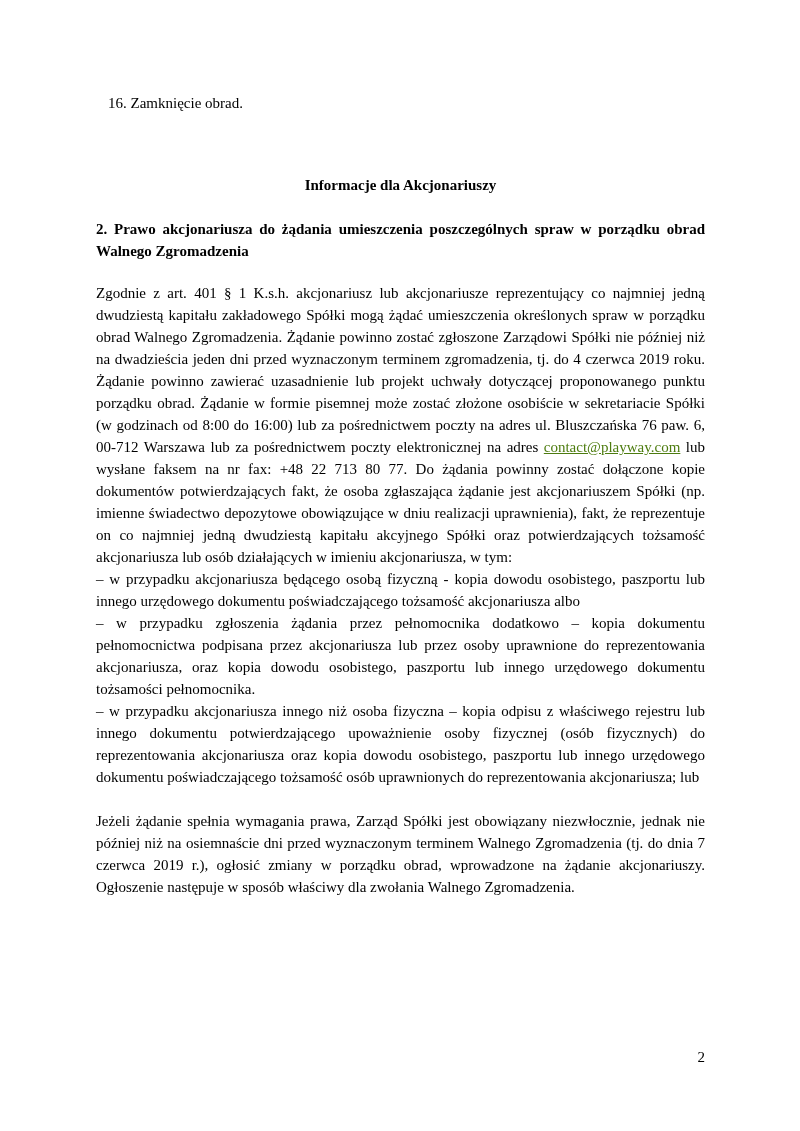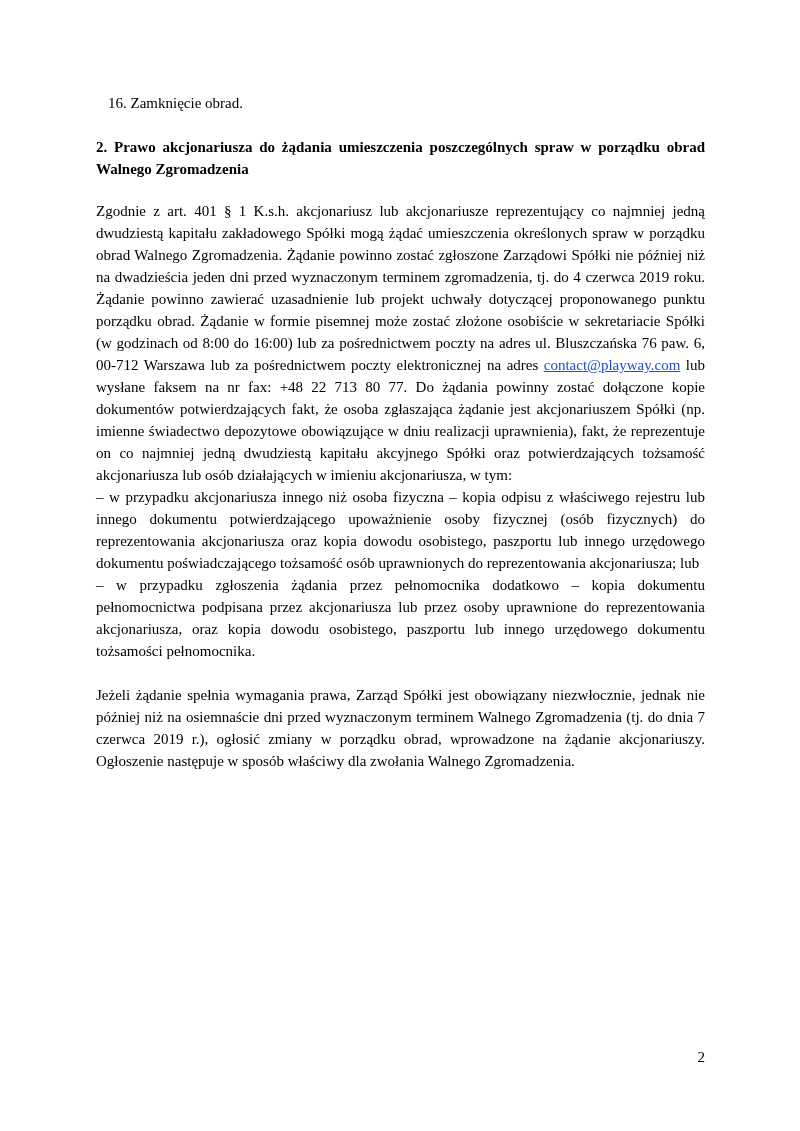--- a/index.html
+++ b/index.html
@@ -49,21 +49,21 @@
   .para-1 {
     margin-top: 20px !important;
   }
   .para-2 {
     margin-top: 22px !important;
   }
   .section-heading.second {
     margin-top: 22px !important;
   }
   .email-link {
-    color: #1d4ed8;
+    color: #4d7c0f;
     text-decoration: underline;
     cursor: pointer;
   }
   .page-number {
     position: absolute;
     top: 1046px;
     right: 95px;
     font-size: 15px;
     line-height: 22px;
     font-family: "Liberation Serif", serif;
@@ -71,29 +71,31 @@
   }
 </style>
 </head>
 <body>
 
 <div class="page">
   <div class="content">
 
     <p class="agenda-item">16. Zamknięcie obrad.</p>
 
+    <p class="doc-title">Informacje dla Akcjonariuszy</p>
 
     <p class="section-heading first">2. Prawo akcjonariusza do żądania umieszczenia poszczególnych spraw w porządku obrad Walnego Zgromadzenia</p>
 
     <p class="para-1"><span>Zgodnie z art. 401 § 1 K.s.h. akcjonariusz lub akcjonariusze reprezentujący co najmniej jedną dwudziestą kapitału zakładowego Spółki mogą żądać umieszczenia określonych spraw w porządku obrad Walnego Zgromadzenia. Żądanie powinno zostać zgłoszone Zarządowi Spółki nie później niż na dwadzieścia jeden dni przed wyznaczonym terminem zgromadzenia, tj. do 4 czerwca 2019 roku. Żądanie powinno zawierać uzasadnienie lub projekt uchwały dotyczącej proponowanego punktu porządku obrad. Żądanie w formie pisemnej może zostać złożone osobiście w sekretariacie Spółki (w godzinach od 8:00 do 16:00) lub za pośrednictwem poczty na adres ul. Bluszczańska 76 paw. 6, 00-712 Warszawa lub za pośrednictwem poczty elektronicznej na adres </span><a class="email-link">contact@playway.com</a><span> lub wysłane faksem na nr fax: +48 22 713 80 77. Do żądania powinny zostać dołączone kopie dokumentów potwierdzających fakt, że osoba zgłaszająca żądanie jest akcjonariuszem Spółki (np. imienne świadectwo depozytowe obowiązujące w dniu realizacji uprawnienia), fakt, że reprezentuje on co najmniej jedną dwudziestą kapitału akcyjnego Spółki oraz potwierdzających tożsamość akcjonariusza lub osób działających w imieniu akcjonariusza, w tym:</span></p>
 
+    <p>– w przypadku akcjonariusza będącego osobą fizyczną - kopia dowodu osobistego, paszportu lub innego urzędowego dokumentu poświadczającego tożsamość akcjonariusza albo</p>
+
+    <p>– w przypadku zgłoszenia żądania przez pełnomocnika dodatkowo – kopia dokumentu pełnomocnictwa podpisana przez akcjonariusza lub przez osoby uprawnione do reprezentowania akcjonariusza, oraz kopia dowodu osobistego, paszportu lub innego urzędowego dokumentu tożsamości pełnomocnika.</p>
 
     <p>– w przypadku akcjonariusza innego niż osoba fizyczna – kopia odpisu z właściwego rejestru lub innego dokumentu potwierdzającego upoważnienie osoby fizycznej (osób fizycznych) do reprezentowania akcjonariusza oraz kopia dowodu osobistego, paszportu lub innego urzędowego dokumentu poświadczającego tożsamość osób uprawnionych do reprezentowania akcjonariusza; lub</p>
-
-    <p>– w przypadku zgłoszenia żądania przez pełnomocnika dodatkowo – kopia dokumentu pełnomocnictwa podpisana przez akcjonariusza lub przez osoby uprawnione do reprezentowania akcjonariusza, oraz kopia dowodu osobistego, paszportu lub innego urzędowego dokumentu tożsamości pełnomocnika.</p>
 
     <p class="para-2">Jeżeli żądanie spełnia wymagania prawa, Zarząd Spółki jest obowiązany niezwłocznie, jednak nie później niż na osiemnaście dni przed wyznaczonym terminem Walnego Zgromadzenia (tj. do dnia 7 czerwca 2019 r.), ogłosić zmiany w porządku obrad, wprowadzone na żądanie akcjonariuszy. Ogłoszenie następuje w sposób właściwy dla zwołania Walnego Zgromadzenia.</p>
 
 
   </div>
 
   <div class="page-number">2</div>
 </div>
 
 </body></html>

